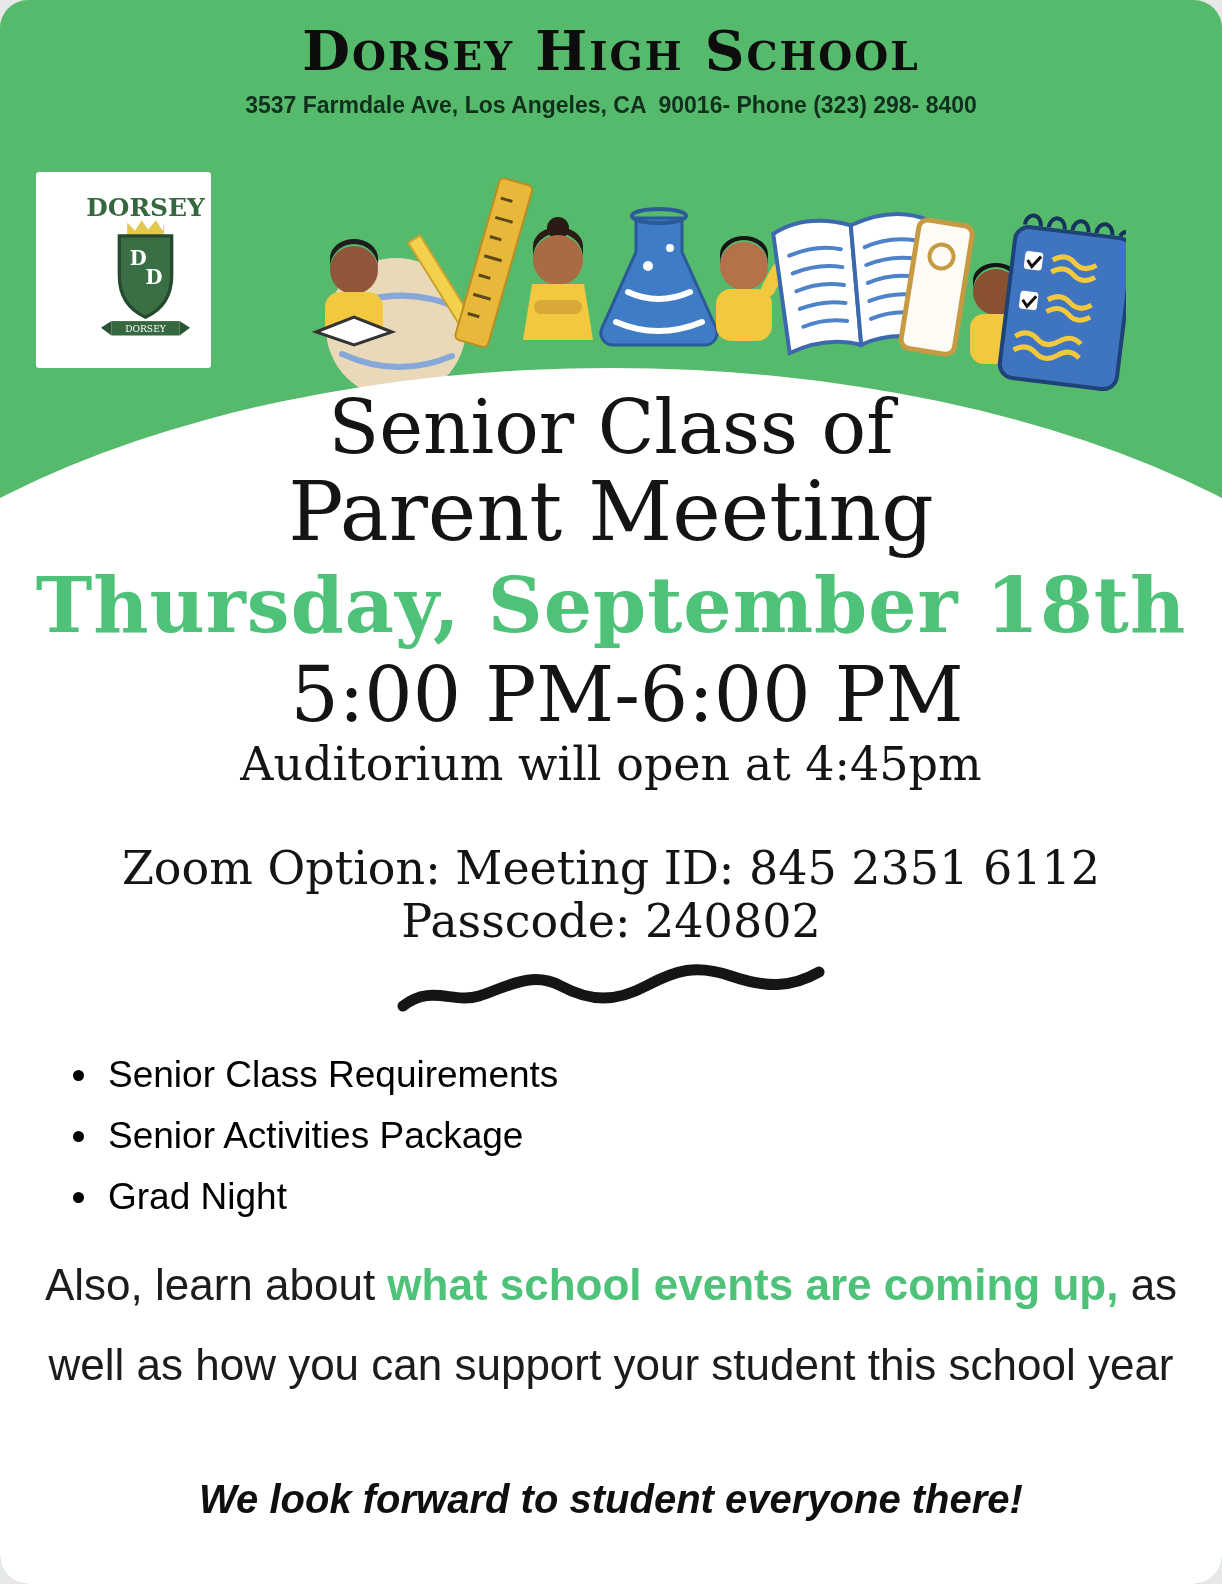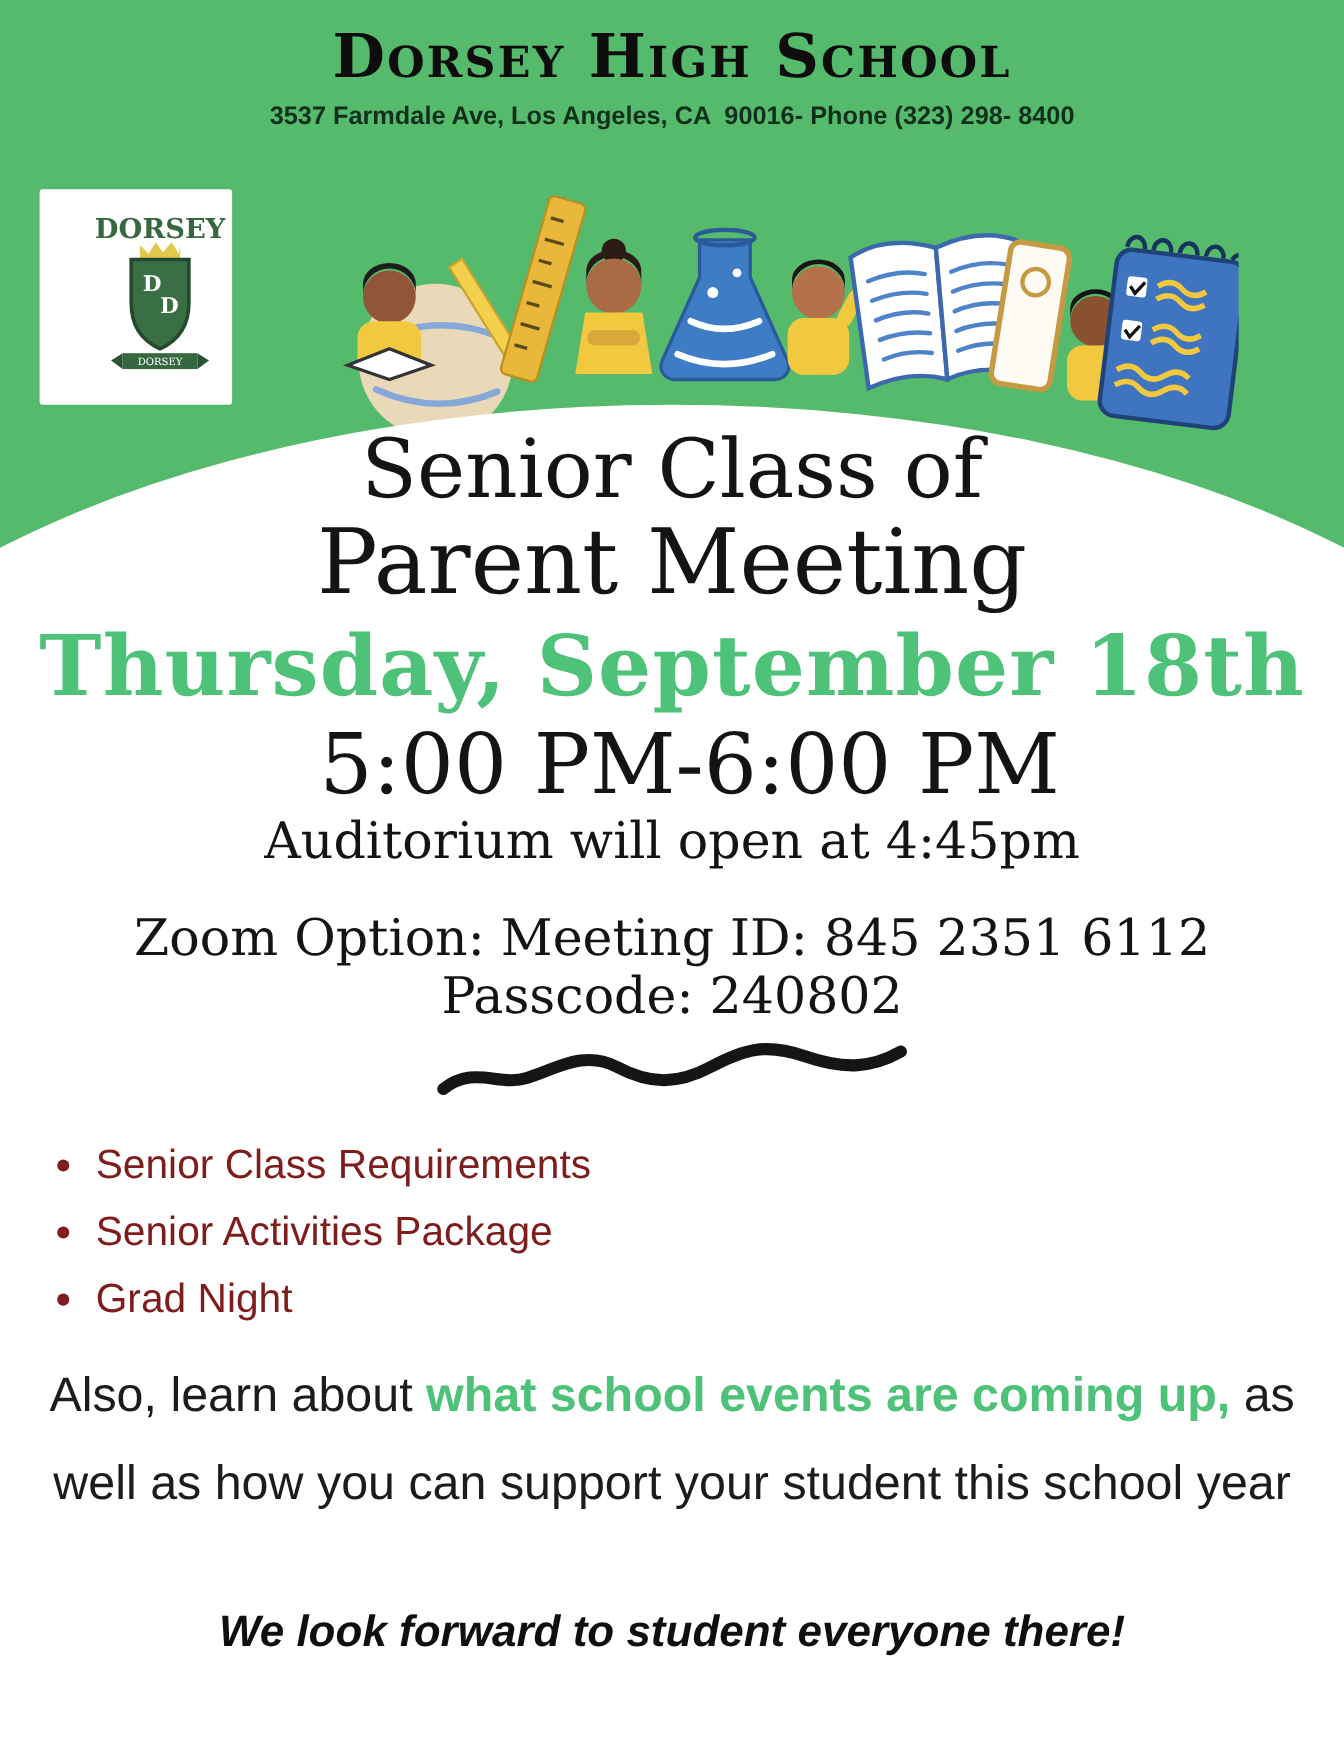--- a/index.html
+++ b/index.html
@@ -10,20 +10,21 @@
   }
   *{margin:0;padding:0;box-sizing:border-box;}
   html,body{background:#e8e8e8;}
   .flyer{
     position:relative;
     width:1222px;height:1584px;
     margin:0 auto;
     background:var(--green-bg);
     overflow:hidden;
     font-family:"DejaVu Serif", serif;
+    border-radius:28px;
   }
   
   .school-name{
     position:absolute;top:18px;left:0;right:0;
     text-align:center;
     font-family:"DejaVu Serif", serif;
     font-variant:small-caps;
     font-weight:bold;
     font-size:55px;
     letter-spacing:2px;
@@ -85,34 +86,34 @@
   }
   .time-line{
     font-size:76px;line-height:82px;
     font-family:"DejaVu Serif", serif;
     padding-left:32px;
   }
   .venue-note{
     font-size:46px;line-height:56px;
     font-family:"DejaVu Serif", serif;
   }
-  .zoom-block{margin-top:34px;}
+  .zoom-block{margin-top:50px;}
   .zoom-line,.passcode-line{
     font-size:46px;line-height:53px;
     font-family:"DejaVu Serif", serif;
   }
   .squiggle{display:block;margin:8px auto 0;}
   .agenda{
     margin:26px 0 0;
     text-align:left;
-    padding-left:81px;
+    padding-left:102px;
     list-style:disc;
     font-family:"Liberation Sans", sans-serif;
     font-size:37px;
-    color:#7f1d1d;
+    color:#000000;
   }
   .agenda li{line-height:61px;padding-left:6px;}
   .about{
     margin:18px auto 0;
     max-width:1160px;
     font-family:"Liberation Sans", sans-serif;
     font-size:44px;line-height:80px;
     color:#1c1c1c;
   }
   .about .hl{

